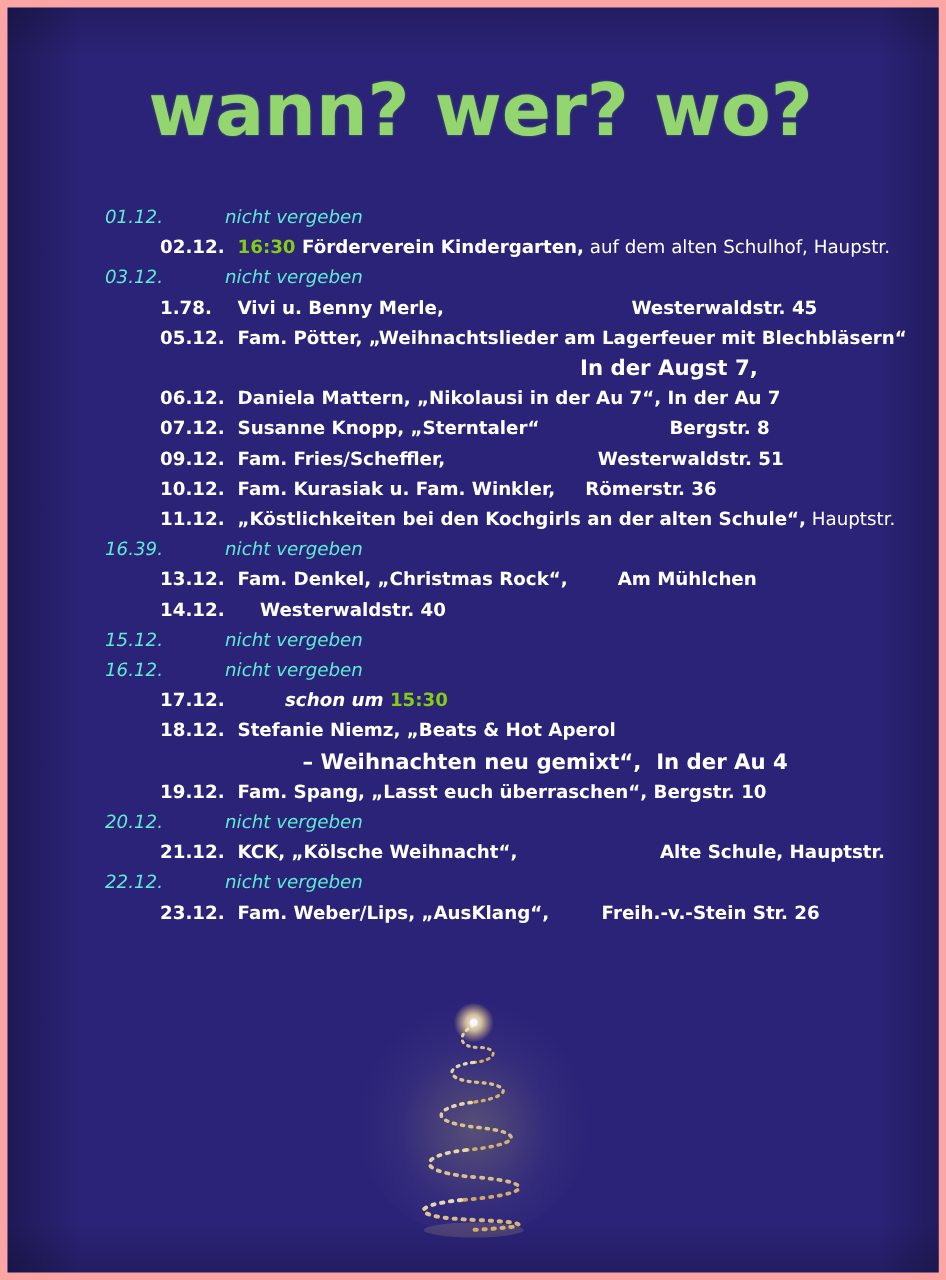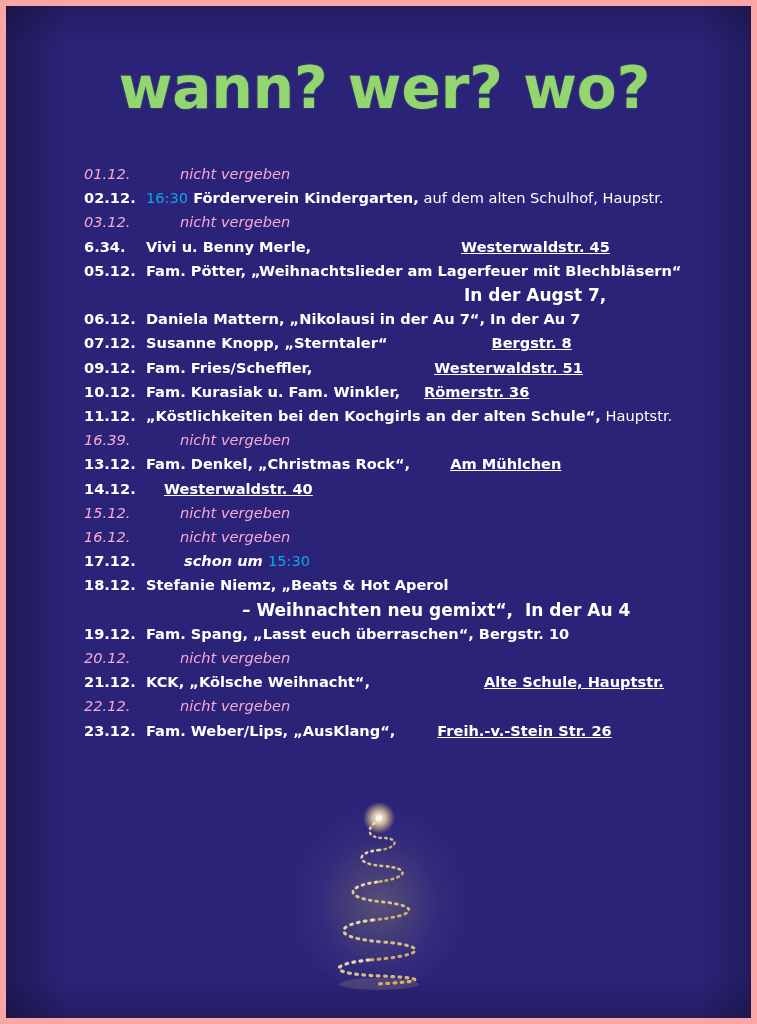--- a/index.html
+++ b/index.html
@@ -60,46 +60,46 @@
     align-items: baseline;
     font-family: "DejaVu Sans", sans-serif;
     font-size: 14.6px;
     line-height: 24.2px;
     color: #ffffff;
     white-space: pre;
   }
   .row.free {
     font-style: italic;
     font-weight: normal;
-    color: #f9a8d4;
+    color: #5eead4;
     gap: 11px;
   }
   .row.ev {
     font-weight: bold;
+    margin-left: 44px;
   }
   .date {
     display: inline-block;
     min-width: 56px;
     flex: 0 0 auto;
   }
   .row.free .date { font-style: italic; }
   .gap {
     display: inline-block;
     flex: 0 0 auto;
   }
   .txt {
     flex: 0 0 auto;
   }
   .time {
-    color: #0ea5e9;
-    font-weight: normal;
+    color: #84cc16;
+    font-weight: bold;
   }
   .loc {
     flex: 0 0 auto;
-    text-decoration: underline;
   }
   .tail {
     font-weight: normal;
     flex: 0 0 auto;
   }
   .cont {
     font-weight: bold;
     font-size: 17px;
     line-height: 24.2px;
     color: #ffffff;
@@ -155,21 +155,21 @@
       <span class="tail"> auf dem alten Schulhof, Haupstr.</span>
     </div>
 
     <div class="row free">
       <span class="date">03.12.</span>
       <span class="gap" style="width:18px"></span>
       <span class="txt">nicht vergeben</span>
     </div>
 
     <div class="row ev">
-      <span class="date">6.34.</span>
+      <span class="date">1.78.</span>
       <span class="gap" style="width:6px"></span>
       <span class="txt">Vivi u. Benny Merle,</span>
       <span class="gap" style="width:150px"></span>
       <span class="loc">Westerwaldstr. 45</span>
     </div>
 
     <div class="row ev">
       <span class="date">05.12.</span>
       <span class="gap" style="width:6px"></span>
       <span class="txt">Fam. Pötter, „Weihnachtslieder am Lagerfeuer mit Blechbläsern“</span>

